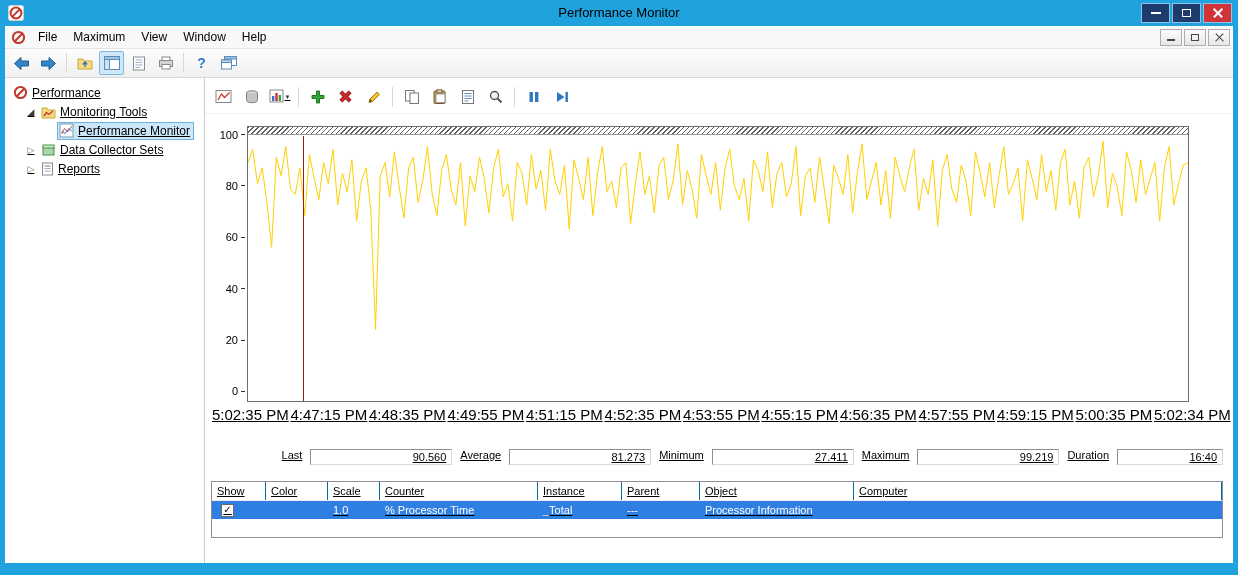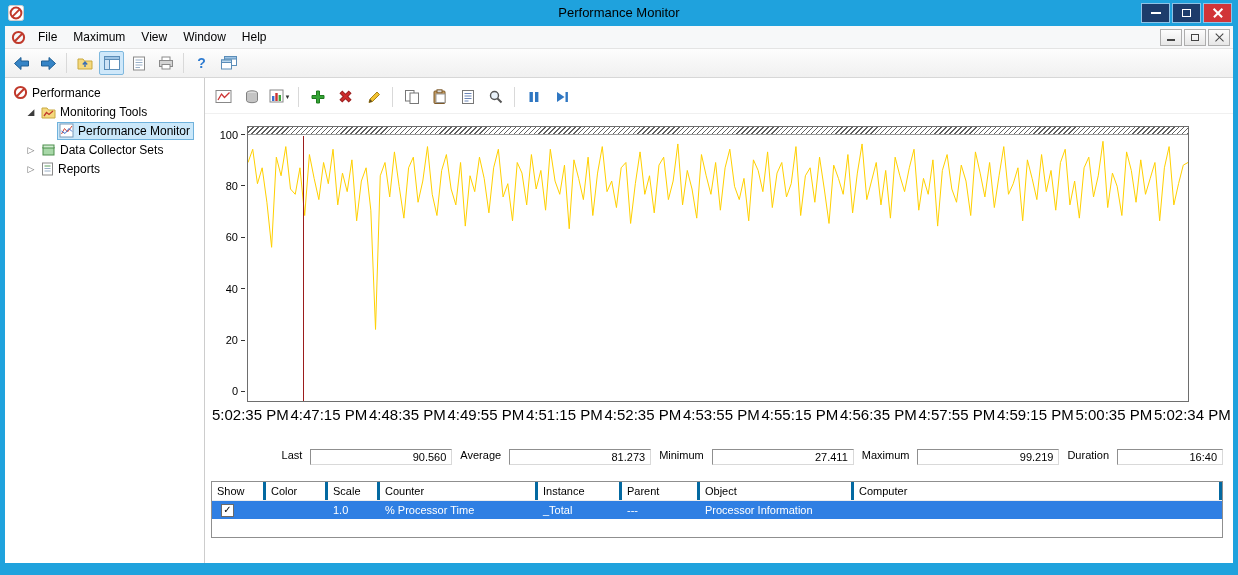--- a/index.html
+++ b/index.html
@@ -35,21 +35,21 @@
 .g-x-s::before { transform:rotate(45deg); } .g-x-s::after { transform:rotate(-45deg); }
 
 
 .toolbar { height:29px; display:flex; align-items:center; padding:0 4px; gap:2px; background:linear-gradient(#fdfdfd,#f0f0f0); border-bottom:1px solid #d7d7d7; }
 .tb-btn { width:25px; height:24px; display:flex; align-items:center; justify-content:center; border:1px solid transparent; border-radius:2px; cursor:pointer; }
 .tb-btn.pressed { background:#cfe8fa; border-color:#7fb8de; }
 .tb-sep { width:1px; height:20px; background:#d9d9d9; margin:0 3px; }
 .help-q { color:#2e7bd0; font-weight:bold; font-size:14px; }
 
 
-.main { flex:1; display:flex; min-height:0; }
+.main { flex:1; display:flex; min-height:0;text-decoration:underline; }
 .tree { width:200px; border-right:1px solid #cdcdcd; background:#fff; padding-top:5px; overflow:hidden; }
 .tree-row { height:19px; display:flex; align-items:center; gap:4px; cursor:pointer; white-space:nowrap; }
 .tree-row.root { padding-left:8px; }
 .tree-row.lvl1 { padding-left:20px; }
 .tree-row.lvl2 { padding-left:52px; }
 .expander { width:12px; text-align:center; font-size:9px; color:#6f6f6f; }
 .expander.open { color:#3c3c3c; }
 .sel-box { display:flex; align-items:center; gap:4px; background:#cbe8fa; border:1px solid #70b2dc; padding:0 3px 0 1px; height:18px; }
 
 .content { flex:1; display:flex; flex-direction:column; background:#fff; min-width:0; position:relative; }
@@ -76,21 +76,21 @@
 .xtick { width:70px; text-align:center; font-size:15px; white-space:nowrap; }
 
 
 .stats-row { display:flex; justify-content:flex-end; align-items:flex-start; gap:8px; margin:26px 10px 0 0; font-size:11px; }
 .stat-value { border:1px solid; border-color:#8f8f8f #d9d9d9 #d9d9d9 #8f8f8f; background:#fff; text-align:right; padding:1px 5px; height:16px; line-height:13px; font-size:11px; }
 .w-big { width:142px; } .w-dur { width:106px; }
 
 
 .counter-table { margin:16px 10px 0 6px; border:1px solid #8f8f8f; height:57px; display:flex; flex-direction:column; font-size:11px; background:#fff; overflow:hidden; }
 .thead { display:flex; height:19px; border-bottom:1px solid #ededed; }
-.th { padding:3px 0 0 5px; border-right:3px solid #0369a1; cursor:default; white-space:nowrap; overflow:hidden; }
+.th { padding:3px 0 0 5px; border-right:1px solid #0369a1; cursor:default; white-space:nowrap; overflow:hidden; }
 .trow { display:flex; height:18px; background:#2f7fe3; color:#fff; align-items:center; cursor:pointer; }
 .td { padding-left:5px; white-space:nowrap; overflow:hidden; }
 .c-show { width:54px; } .c-color { width:62px; } .c-scale { width:52px; } .c-counter { width:158px; }
 .c-instance { width:84px; } .c-parent { width:78px; } .c-object { width:154px; } .c-computer { flex:1; }
 .checkbox { width:13px; height:13px; background:#fff; border:1px solid #6a6a6a; color:#000; display:flex; align-items:center; justify-content:center; font-size:10px; margin-left:4px; line-height:1; }
 .color-sample { width:44px; height:2px; margin-left:4px; background:#ffd000; }
 </style>
 </head>
 <body>
 

